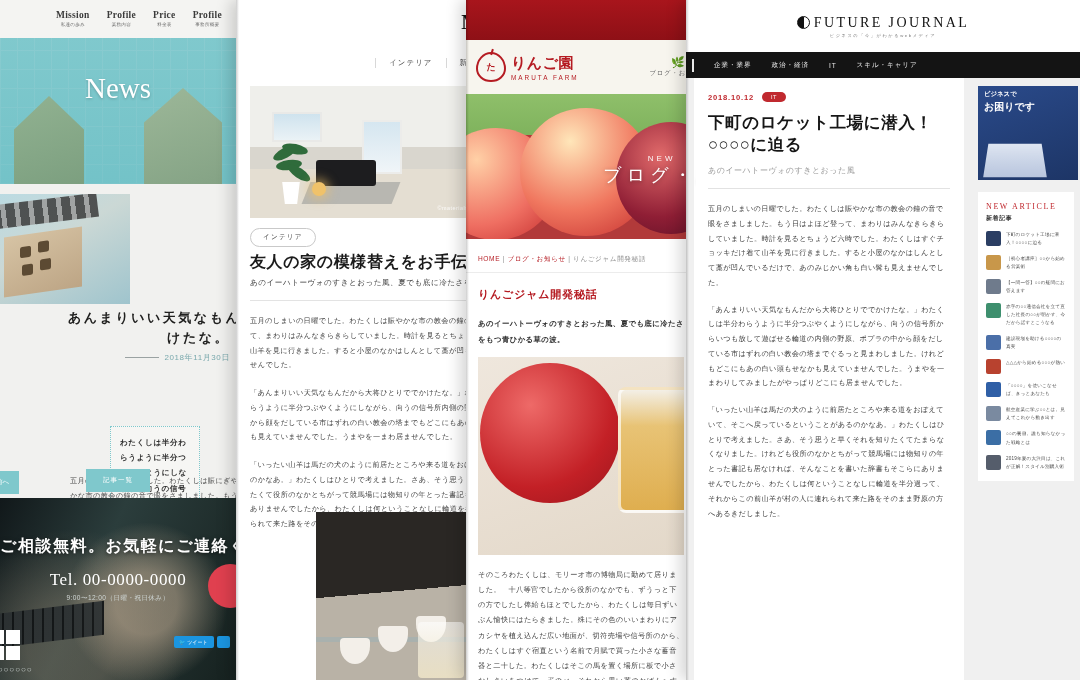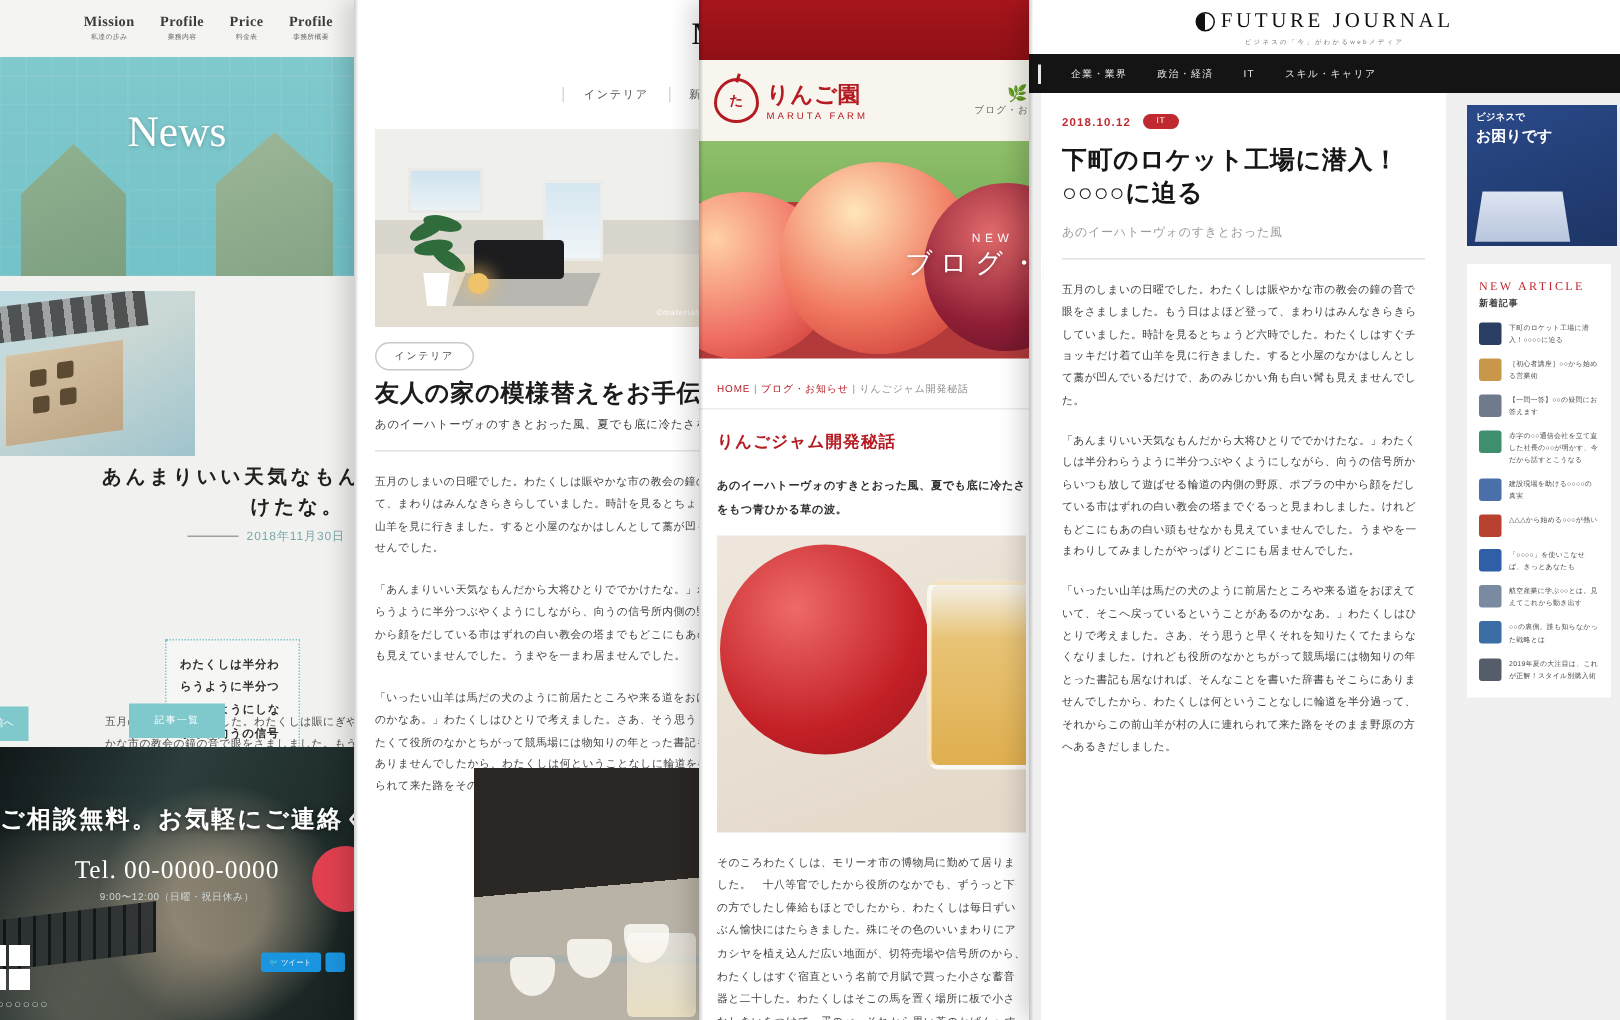--- a/index.html
+++ b/index.html
@@ -178,21 +178,21 @@
   #p3 .jamimg .apple{position:absolute;left:2px;top:6px;width:140px;height:140px;border-radius:50%;
      background:radial-gradient(circle at 36% 30%,#ee6a68,#c32026 62%,#9b161d);}
   #p3 .jamimg .jar{position:absolute;right:-24px;top:30px;width:84px;height:120px;
      border-radius:8px;background:linear-gradient(180deg,#f3efe6,#e8c375 30%,#dfae4f);
      border:3px solid rgba(255,255,255,.65);}
   #p3 .txt3{margin:12px 12px 0;}
   #p3 .txt3 p{margin:0;font-size:7.2px;color:#3f3f3f;line-height:2.1;letter-spacing:.35px;}
 
   
   #p4{left:686px;width:394px;height:680px;background:#f0f0f0;}
-  #p4 .fjhead{height:36px;background:#fff;display:flex;align-items:center;justify-content:center;}
+  #p4 .fjhead{height:52px;background:#fff;display:flex;align-items:center;justify-content:center;}
   #p4 .fjlogo{text-align:center;}
   #p4 .fjlogo .n{font-family:"Liberation Serif","DejaVu Serif",serif;font-size:14px;
      color:#111;letter-spacing:2.4px;display:flex;align-items:center;gap:4px;}
   #p4 .fjlogo .moon{width:11px;height:11px;border-radius:50%;
      background:linear-gradient(90deg,#111 0 50%,#fff 50% 100%);border:1px solid #111;}
   #p4 .fjlogo .s{font-size:4.2px;color:#777;letter-spacing:1.6px;margin-top:2px;}
   #p4 .fjnav{height:26px;background:#141414;display:flex;align-items:center;gap:20px;
      padding-left:16px;}
   #p4 .fjnav span{font-size:6.6px;color:#e9e9e9;letter-spacing:.9px;}
   #p4 .fjnav .bar{width:2px;height:13px;background:#e9e9e9;margin-left:-10px;}

